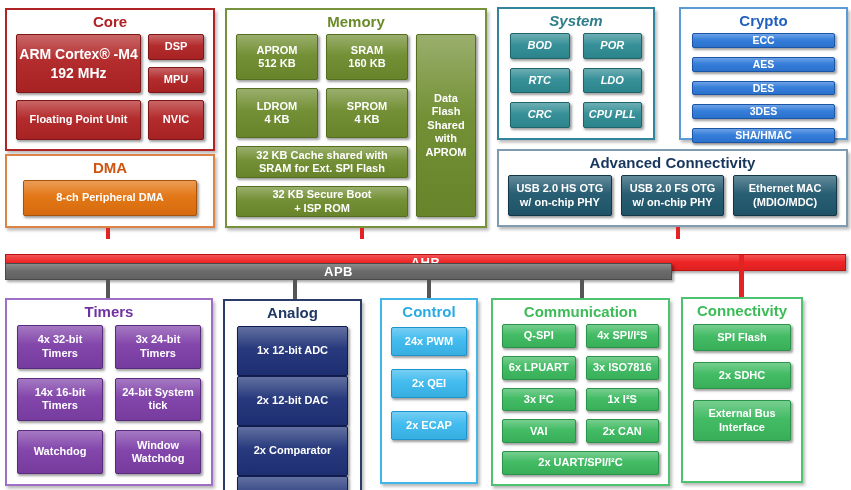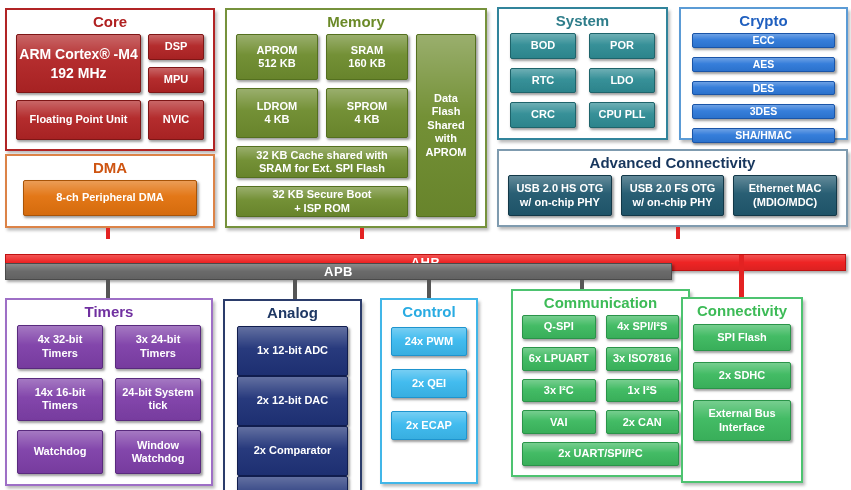--- a/index.html
+++ b/index.html
@@ -33,21 +33,21 @@
 
   
   #memory { left: 225px; top: 8px; width: 262px; height: 220px; border-color: #76923C; }
   #memory .sec-title { color: #6B8A28; }
   #memory .sec-body { display: grid; grid-template-columns: 1fr 1fr 60px; grid-template-rows: 46px 50px 32px 1fr; gap: 8px; padding: 1px 9px 9px; }
   #memory .blk { background-color: #6E8C2E; border-color: #54701F; }
   .blk-dataflash { grid-column: 3; grid-row: 1 / 5; }
   .blk-span2 { grid-column: 1 / 3; }
 
   
-  #system { left: 497px; top: 7px; width: 171px; height: 133px; border-color: #31849B; }
+  #system { left: 497px; top: 7px; width: 158px; height: 133px; border-color: #31849B; font-style: italic; }
   #system .sec-title { color: #2E7D8A; }
   #system .sec-body { display: grid; grid-template-columns: 1fr 1fr; grid-auto-rows: 1fr; gap: 9px 13px; padding: 1px 11px 10px; }
   #system .blk { background-color: #2F8C94; border-color: #1E646B; }
 
   
   #crypto { left: 679px; top: 7px; width: 169px; height: 133px; border-color: #5B9BD5; }
   #crypto .sec-title { color: #1F5FBF; }
   #crypto .sec-body { display: grid; grid-template-columns: 1fr; grid-auto-rows: 1fr; gap: 9px 13px; padding: 1px 11px 10px; }
   #crypto .blk { background-color: #2E79D9; border-color: #1A55A8; font-size: 10.5px; }
 
@@ -82,21 +82,21 @@
   #analog .sec-body { display: flex; flex-direction: column; padding: 2px 12px 11px; }
   #analog .blk { flex: 1; background-color: #1F3278; border-color: #111D4E; }
 
   
   #control { left: 380px; top: 298px; width: 98px; height: 186px; border-color: #41B6E8; }
   #control .sec-title { color: #29ABE2; }
   #control .sec-body { display: flex; flex-direction: column; gap: 13px; padding: 4px 9px 0; }
   #control .blk { flex: 0 0 29px; background-color: #3BB9EE; border-color: #1E94CE; }
 
   
-  #comm { left: 491px; top: 289px; width: 179px; height: 188px; border-color: #4DC370; margin-left: 20px; }
+  #comm { left: 491px; top: 298px; width: 179px; height: 188px; border-color: #4DC370; }
   #comm .sec-title { color: #3DBB57; }
   #comm .sec-body { display: grid; grid-template-columns: 1fr 1fr; grid-template-rows: repeat(5, 1fr); gap: 8px 10px; padding: 1px 9px 9px; }
   #comm .blk { background-color: #3CB95F; border-color: #2A9449; }
 
   
   #conn { left: 681px; top: 297px; width: 122px; height: 186px; border-color: #4DC370; }
   #conn .sec-title { color: #3DBB57; }
   #conn .sec-body { display: flex; flex-direction: column; gap: 11px; padding: 2px 10px 0; }
   #conn .blk { background-color: #3CB95F; border-color: #2A9449; }
   #conn .blk.h1 { flex: 0 0 27px; }

